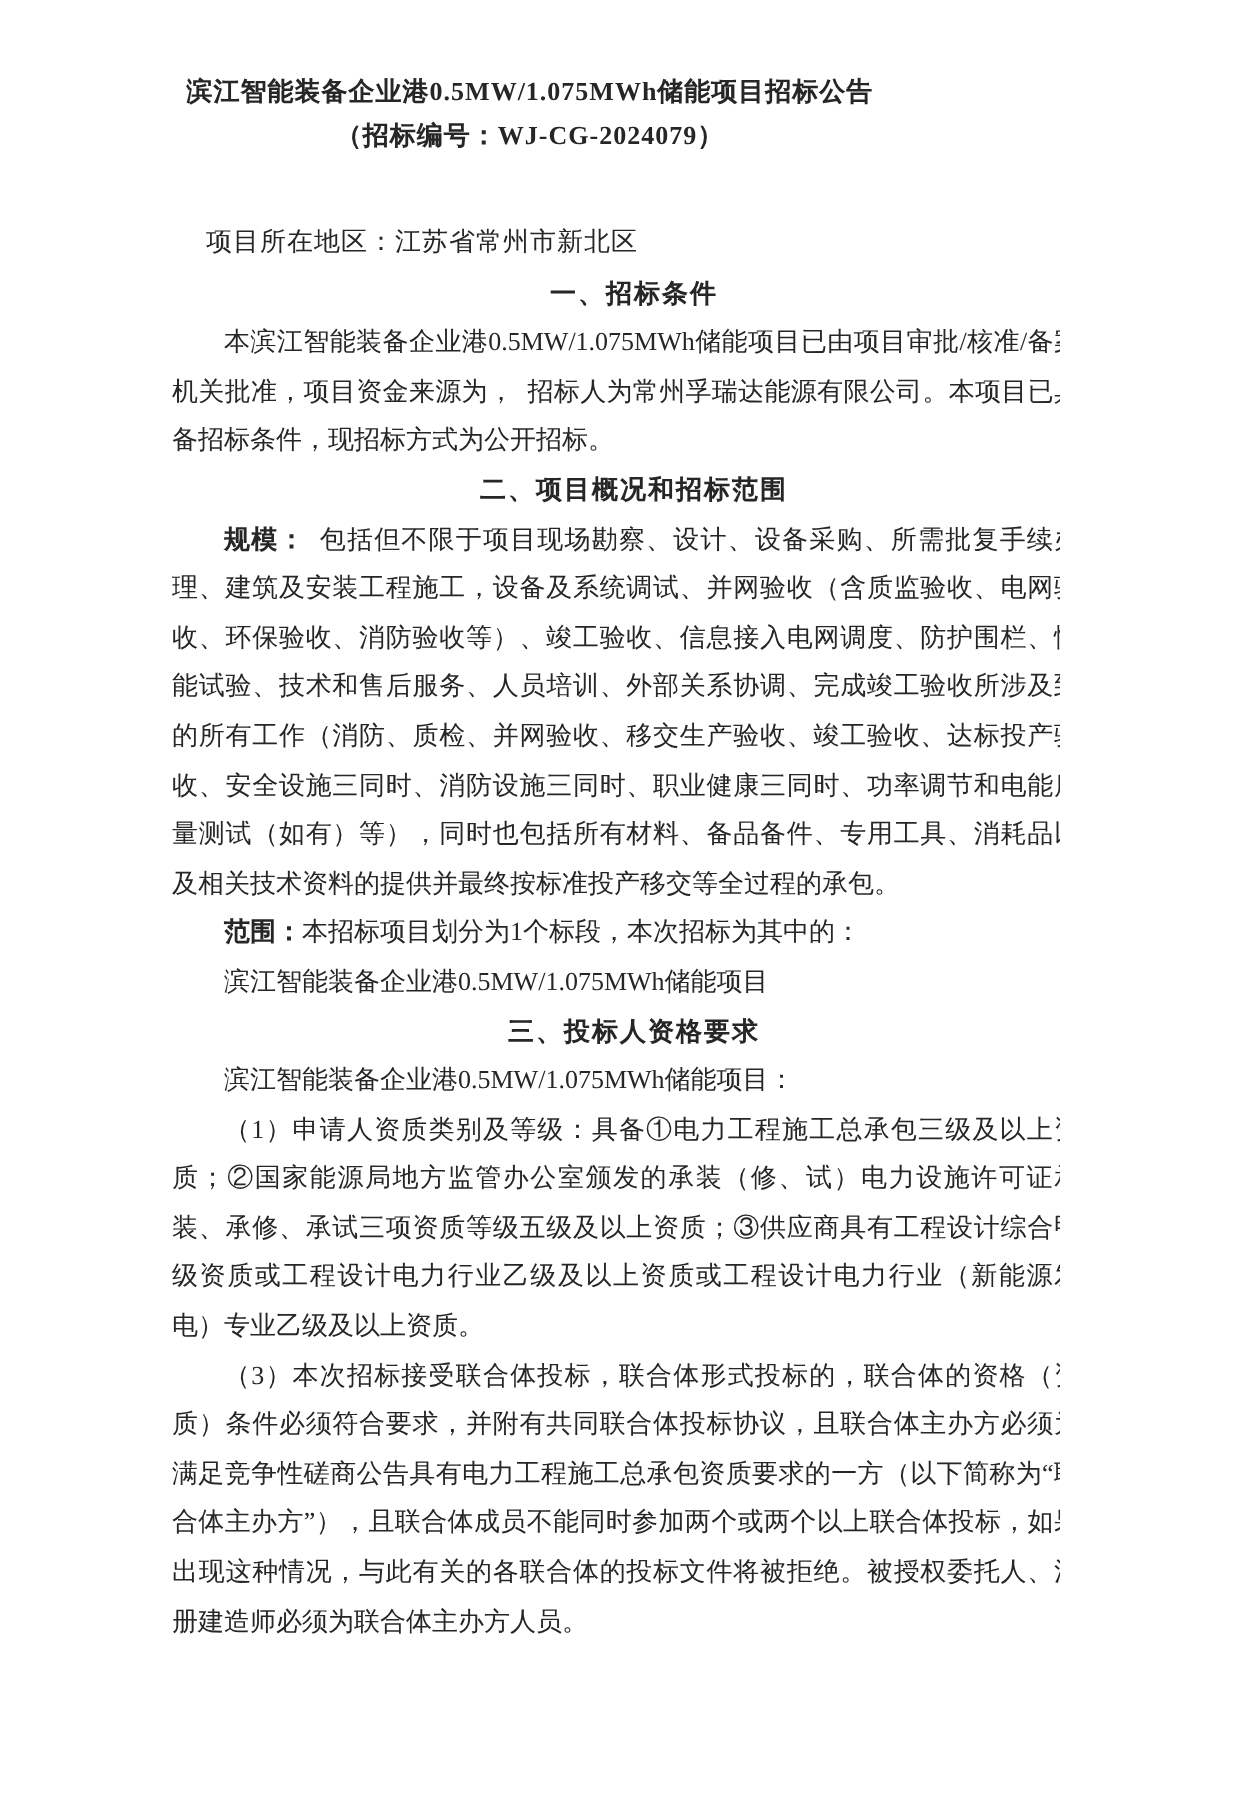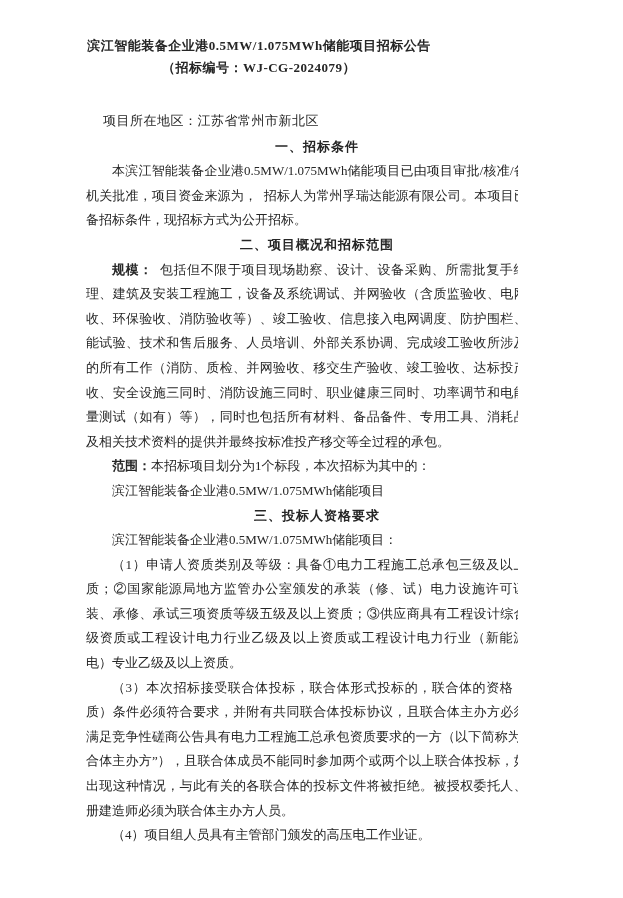--- a/index.html
+++ b/index.html
@@ -5,20 +5,21 @@
   html, body { margin: 0; padding: 0; background: #ffffff; }
   .page {
     position: relative;
     width: 518px;
     height: 898px;
     background: #ffffff;
     overflow: hidden;
     font-family: "Liberation Serif", "DejaVu Serif", serif;
     font-size: 13px;
     color: #262626;
+    padding-left: 12px;
   }
   .doc-head {
     position: absolute;
     top: 35px; left: 0; right: 0;
     text-align: center;
     font-weight: bold;
     line-height: 22px;
     letter-spacing: 0.5px;
   }
   .content {
@@ -75,21 +76,20 @@
     <p class="heading">一、招标条件</p>
     <p class="body-para">本滨江智能装备企业港0.5MW/1.075MWh储能项目已由项目审批/核准/备案机关批准，项目资金来源为， 招标人为常州孚瑞达能源有限公司。本项目已具备招标条件，现招标方式为公开招标。</p>
     <p class="heading">二、项目概况和招标范围</p>
     <p class="body-para"><span class="bold-label">规模：</span><span> 包括但不限于项目现场勘察、设计、设备采购、所需批复手续办理、建筑及安装工程施工，设备及系统调试、并网验收（含质监验收、电网验收、环保验收、消防验收等）、竣工验收、信息接入电网调度、防护围栏、性能试验、技术和售后服务、人员培训、外部关系协调、完成竣工验收所涉及到的所有工作（消防、质检、并网验收、移交生产验收、竣工验收、达标投产验收、安全设施三同时、消防设施三同时、职业健康三同时、功率调节和电能质量测试（如有）等），同时也包括所有材料、备品备件、专用工具、消耗品以及相关技术资料的提供并最终按标准投产移交等全过程的承包。</span></p>
     <p class="body-para"><span class="bold-label">范围：</span><span>本招标项目划分为1个标段，本次招标为其中的：</span></p>
     <p class="body-para">滨江智能装备企业港0.5MW/1.075MWh储能项目</p>
     <p class="heading">三、投标人资格要求</p>
     <p class="body-para">滨江智能装备企业港0.5MW/1.075MWh储能项目：</p>
     <p class="body-para">（1）申请人资质类别及等级：具备①电力工程施工总承包三级及以上资质；②国家能源局地方监管办公室颁发的承装（修、试）电力设施许可证承装、承修、承试三项资质等级五级及以上资质；③供应商具有工程设计综合甲级资质或工程设计电力行业乙级及以上资质或工程设计电力行业（新能源发电）专业乙级及以上资质。</p>
     <p class="body-para">（3）本次招标接受联合体投标，联合体形式投标的，联合体的资格（资质）条件必须符合要求，并附有共同联合体投标协议，且联合体主办方必须为满足竞争性磋商公告具有电力工程施工总承包资质要求的一方（以下简称为“联合体主办方”），且联合体成员不能同时参加两个或两个以上联合体投标，如果出现这种情况，与此有关的各联合体的投标文件将被拒绝。被授权委托人、注册建造师必须为联合体主办方人员。</p>
-    <p class="body-para">（4）项目组人员具有主管部门颁发的高压电工作业证。</p>
     <div class="spacer"></div>
     <p class="body-para"></p>
 
   </div>
 
   <div>
     <div class="stamp-ring"></div>
     <span class="stamp-char c-jiang">江</span>
     <span class="stamp-char c-su">苏</span>
     <span class="stamp-char c-wu">武</span>

